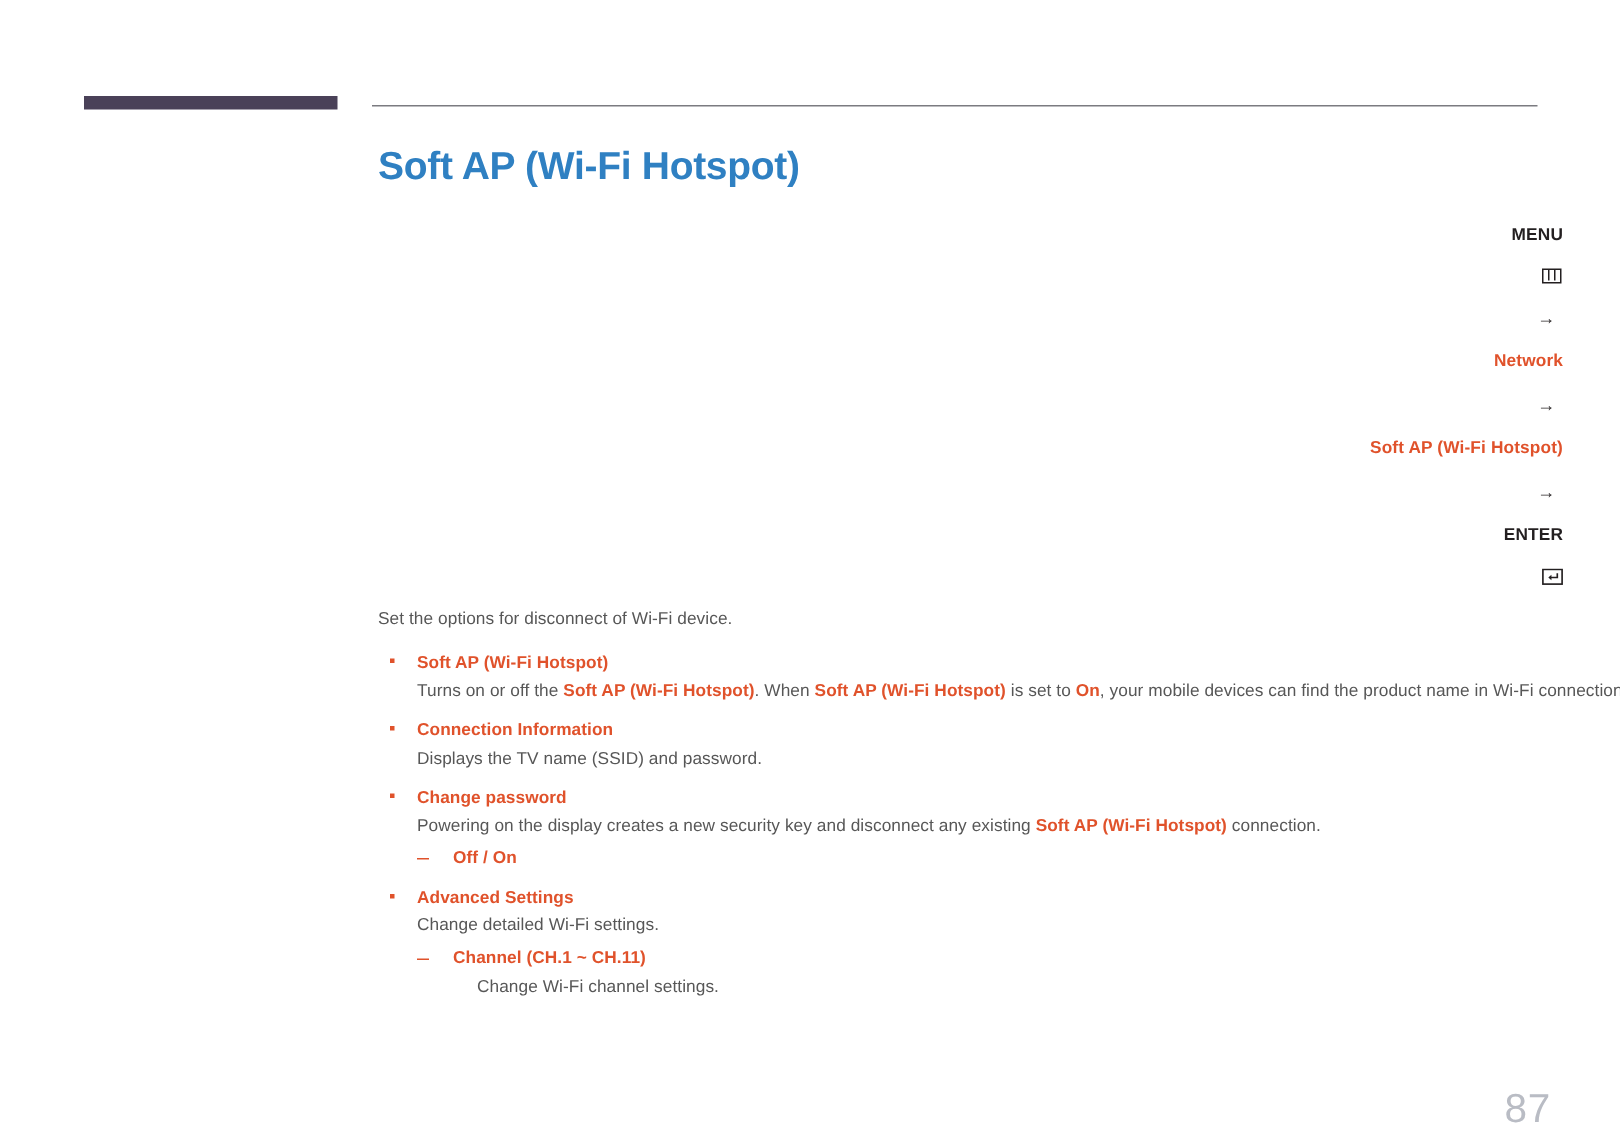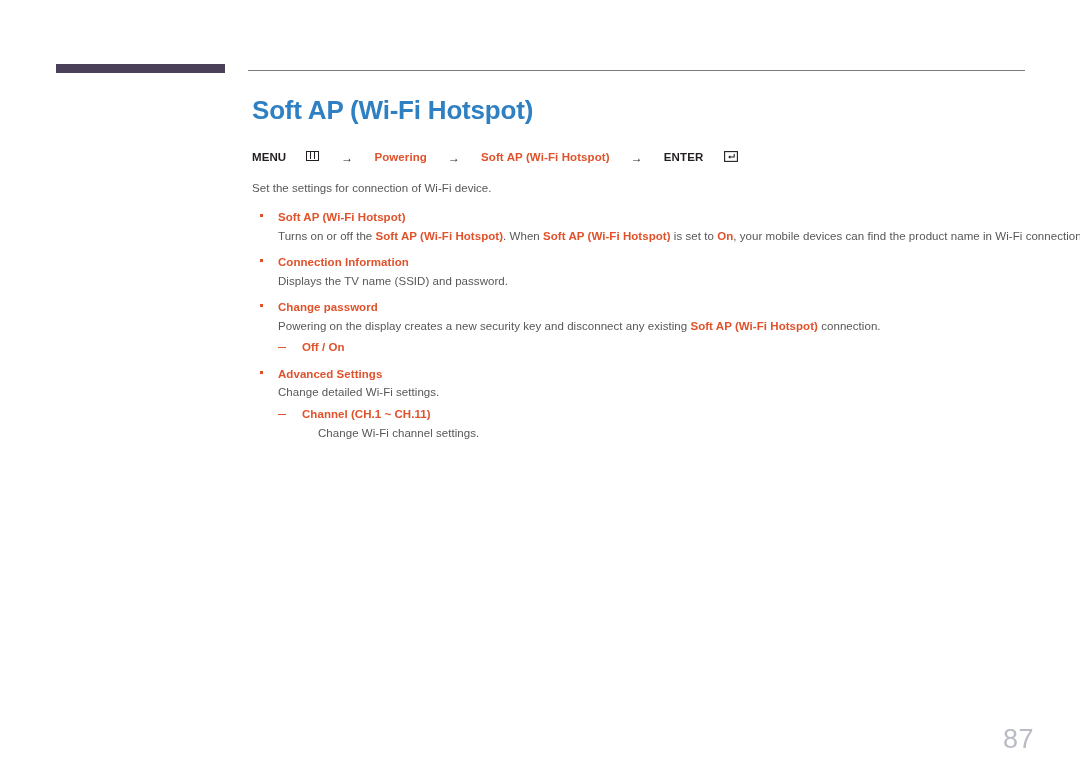--- a/index.html
+++ b/index.html
@@ -54,22 +54,23 @@
 
   
   .menu-path {
     font-size: 11.5px;
     font-weight: bold;
     color: #231f20;
     letter-spacing: 0.1px;
     margin: 0 0 14px 0;
     white-space: nowrap;
     display: flex;
-    align-items: flex-start;
+    align-items: flex-end;
     gap: 16px;
+    flex-direction: column;
   }
   .menu-path .seg { display: inline-block; }
   .menu-path .accent { color: #e0522b; }
   .menu-path .arrow {
     color: #231f20;
     font-weight: normal;
     padding: 0 5px;
     font-size: 12px;
   }
   .icon-menu {
@@ -214,36 +215,36 @@
 <div class="header-rule"></div>
 
 <div class="content">
 
   <h1 class="page-title">Soft AP (Wi-Fi Hotspot)</h1>
 
   <div class="menu-path">
     <span class="seg">MENU</span>
     <span class="icon-menu"></span>
     <span class="arrow">→</span>
-    <span class="seg accent">Powering</span>
+    <span class="seg accent">Network</span>
     <span class="arrow">→</span>
     <span class="seg accent">Soft AP (Wi-Fi Hotspot)</span>
     <span class="arrow">→</span>
     <span class="seg">ENTER</span>
     <span class="icon-enter">
       <svg viewBox="0 0 14 11" width="14" height="11" aria-hidden="true">
         <rect x="0.6" y="0.6" width="12.8" height="9.8" fill="none" stroke="#231f20" stroke-width="1.1"></rect>
         <path d="M10.2 3.1 L10.2 6.0 L5.4 6.0" fill="none" stroke="#231f20" stroke-width="1.1"></path>
         <path d="M6.3 4.2 L4.2 6.0 L6.3 7.8 Z" fill="#231f20"></path>
       </svg>
     </span>
   </div>
 
   <div class="intro-block">
-    <p class="para">Set the settings for connection of Wi-Fi device.</p>
+    <p class="para">Set the options for disconnect of Wi-Fi device.</p>
   </div>
 
   <ul class="bullets" id="options-list">
       <li class="bullet-item">
         <span class="marker"></span>
         <div class="item-label">Soft AP (Wi-Fi Hotspot)</div>
         <div class="item-desc"><span>Turns on or off the </span><span class="accent-b">Soft AP (Wi-Fi Hotspot)</span><span>. When </span><span class="accent-b">Soft AP (Wi-Fi Hotspot)</span><span> is set to </span><span class="accent-b">On</span><span>, your mobile devices can find the product name in Wi-Fi connection list.</span></div>
       </li>
       <li class="bullet-item">
         <span class="marker"></span>

